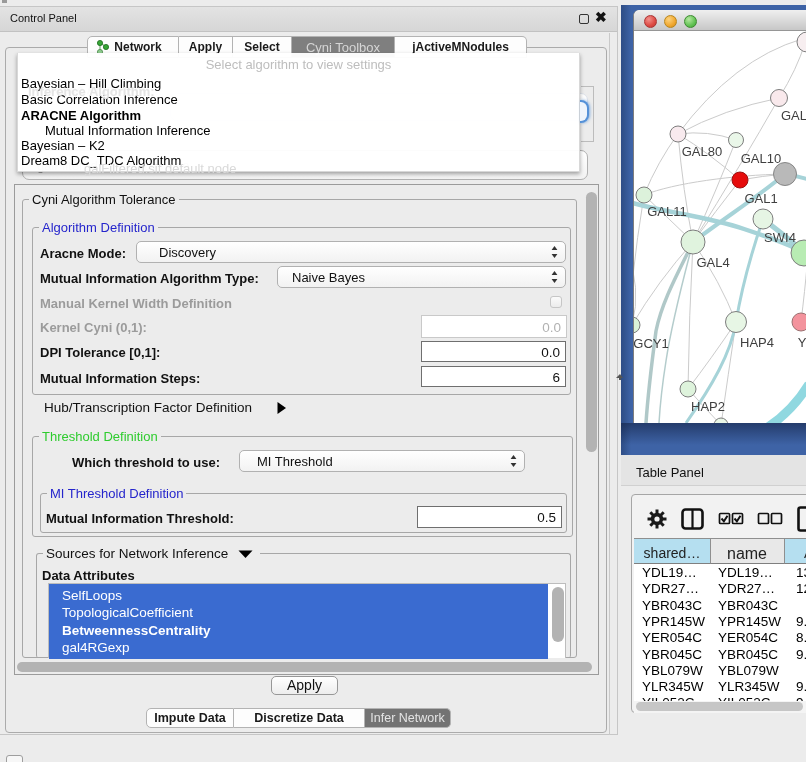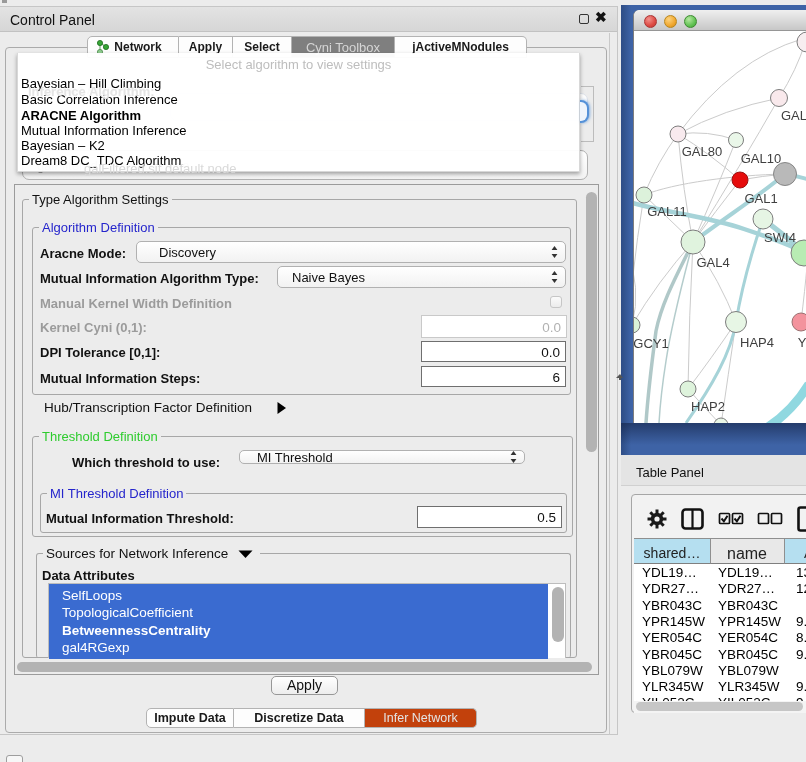--- a/index.html
+++ b/index.html
@@ -3,21 +3,21 @@
 <meta charset="utf-8">
 <style>
 * { margin:0; padding:0; box-sizing:border-box; }
 html,body { width:806px; height:762px; overflow:hidden; }
 body { font-family:"Liberation Sans", sans-serif; background:#ececec; position:relative; }
 #root { position:absolute; left:0; top:0; width:806px; height:762px; overflow:hidden; }
 .abs { position:absolute; }
 
 #cp { position:absolute; left:0; top:6px; width:618px; height:729px; background:#ececec; border:1px solid #c6c6c6; border-left:none; }
 #cp-title { position:absolute; left:0; top:0; width:100%; height:25px; background:linear-gradient(#e3e3e3,#d6d6d6); border-bottom:1px solid #c2c2c2; }
-#cp-title .t { position:absolute; left:10px; top:5px; font-size:14px; color:#111; }
+#cp-title .t { position:absolute; left:10px; top:5px; font-size:11px; color:#111; }
 #cp-panel { position:absolute; left:5px; top:40px; width:602px; height:686px; border:1px solid #ababab; border-radius:4px; background:#ececec; }
 
 .tabbar { position:absolute; display:flex; }
 .tab { font-size:12px; font-weight:bold; color:#1a1a1a; background:#fdfdfd; border-top:1px solid #b3b3b3; border-bottom:1px solid #b3b3b3; text-align:center; line-height:21px; height:22px; border-right:1px solid #b3b3b3; }
 .tab.first { border-left:1px solid #b3b3b3; border-top-left-radius:5px; border-bottom-left-radius:1px; }
 .tab.last { border-top-right-radius:5px; }
 .tab.sel { background:#7f7f7f; color:#d6d6d6; }
 
 .group { position:absolute; border:1px solid #a7a7a7; border-radius:3px; }
 .glabel { position:absolute; top:-8px; left:6px; background:#ececec; padding:0 3px; font-size:13px; color:#111; line-height:15px; }
@@ -86,42 +86,42 @@
       </div>
   <div class="abs" style="left:581px;top:79px;width:13px;height:1px;background:#bcbcbc;"></div>
   <div class="abs" style="left:593px;top:79px;width:1px;height:56px;background:#bcbcbc;"></div>
   <div class="abs" style="left:581px;top:134px;width:13px;height:1px;background:#bcbcbc;"></div>
 
   <div id="popup">
     <div class="hdr">Select algorithm to view settings</div>
     <div class="it" style="top:23px;">Bayesian – Hill Climbing</div>
     <div class="it" style="top:38.5px;">Basic Correlation Inference</div>
     <div class="it" style="top:55px;font-weight:bold;">ARACNE Algorithm</div>
-    <div class="it" style="top:69.5px;">Mutual Information Inference</div>
+    <div class="it" style="top:69.5px;margin-left:24px;">Mutual Information Inference</div>
     <div class="it" style="top:85px;">Bayesian – K2</div>
     <div class="it" style="top:100px;">Dream8 DC_TDC Algorithm</div>
   </div>
   <div class="abs" style="left:580px;top:93px;width:9px;height:23px;border:2.5px solid #5591d8;border-left:none;border-radius:0 8px 8px 0;background:#eef4fc;box-shadow:1px 0 3px rgba(90,150,220,0.7);"></div>
   <div class="abs" style="left:84px;top:154px;font-size:13px;color:#d9d9d9;">galFiltered.sif default node</div>
   <div class="abs" style="left:28px;top:77px;font-size:13px;font-weight:bold;color:#e4e4e4;">Inference Algorithm:</div>
 
   <div id="spane"></div>
   <div id="applybtn">Apply</div>
 
   <div class="tabbar" style="left:146px; top:701px; --h:1;">
     <div class="tab first" style="width:88px;border-bottom-left-radius:5px;font-size:12.5px;height:20px;line-height:19px;">Impute Data</div>
     <div class="tab" style="width:131px;font-size:12.5px;height:20px;line-height:19px;">Discretize Data</div>
-    <div class="tab last sel" style="width:112px;border-bottom-right-radius:5px;border-top-right-radius:5px;border-right:1px solid #b3b3b3;font-size:12.5px;font-weight:normal;height:20px;line-height:19px;background:#c2410c;color:#e4e4e4;text-align:center;">Infer Network</div>
+    <div class="tab last sel" style="width:86px;border-bottom-right-radius:5px;border-top-right-radius:5px;border-right:1px solid #b3b3b3;font-size:12.5px;font-weight:normal;height:20px;line-height:19px;background:#737373;color:#e4e4e4;text-align:center;">Infer Network</div>
   </div>
 </div>
 
 <div id="settings">
 
   <div class="group" style="left:22px;top:199px;width:555px;height:459px;">
-    <span class="glabel">Type Algorithm Settings</span>
+    <span class="glabel">Cyni Algorithm Tolerance</span>
   </div>
 
   <div class="group" style="left:32px;top:227px;width:539px;height:168px;">
     <span class="glabel blue">Algorithm Definition</span>
   </div>
   <div class="lbl" style="left:40px;top:246px;">Aracne Mode:</div>
   <div class="combo" style="left:136px;top:241px;width:430px;height:22px;">
     <span class="ct" style="left:22px;">Discovery</span>
     <svg class="arr" viewBox="0 0 7 12">
           <path d="M3.5,0 L6.4,4 H0.6 Z" fill="#333"></path>
@@ -153,21 +153,21 @@
 
   <div class="abs" style="left:44px;top:400px;font-size:13.5px;color:#111;">Hub/Transcription Factor Definition</div>
   <svg class="abs" style="left:276px;top:401px;" width="11" height="14" viewBox="0 0 11 14">
         <path d="M1.5,1 L10,7 L1.5,13 Z" fill="#000"></path>
       </svg>
 
   <div class="group" style="left:32px;top:436px;width:541px;height:101px;">
     <span class="glabel green">Threshold Definition</span>
   </div>
   <div class="lbl" style="left:72px;top:455px;">Which threshold to use:</div>
-  <div class="combo" style="left:239px;top:450px;width:286px;height:14px;">
+  <div class="combo" style="left:239px;top:450px;width:286px;height:22px;">
     <span class="ct" style="left:17px;">MI Threshold</span>
     <svg class="arr" viewBox="0 0 7 12">
           <path d="M3.5,0 L6.4,4 H0.6 Z" fill="#333"></path>
           <path d="M3.5,12 L6.4,8 H0.6 Z" fill="#333"></path>
         </svg>
   </div>
 
   <div class="group" style="left:40px;top:493px;width:527px;height:40px;">
     <span class="glabel blue">MI Threshold Definition</span>
   </div>

